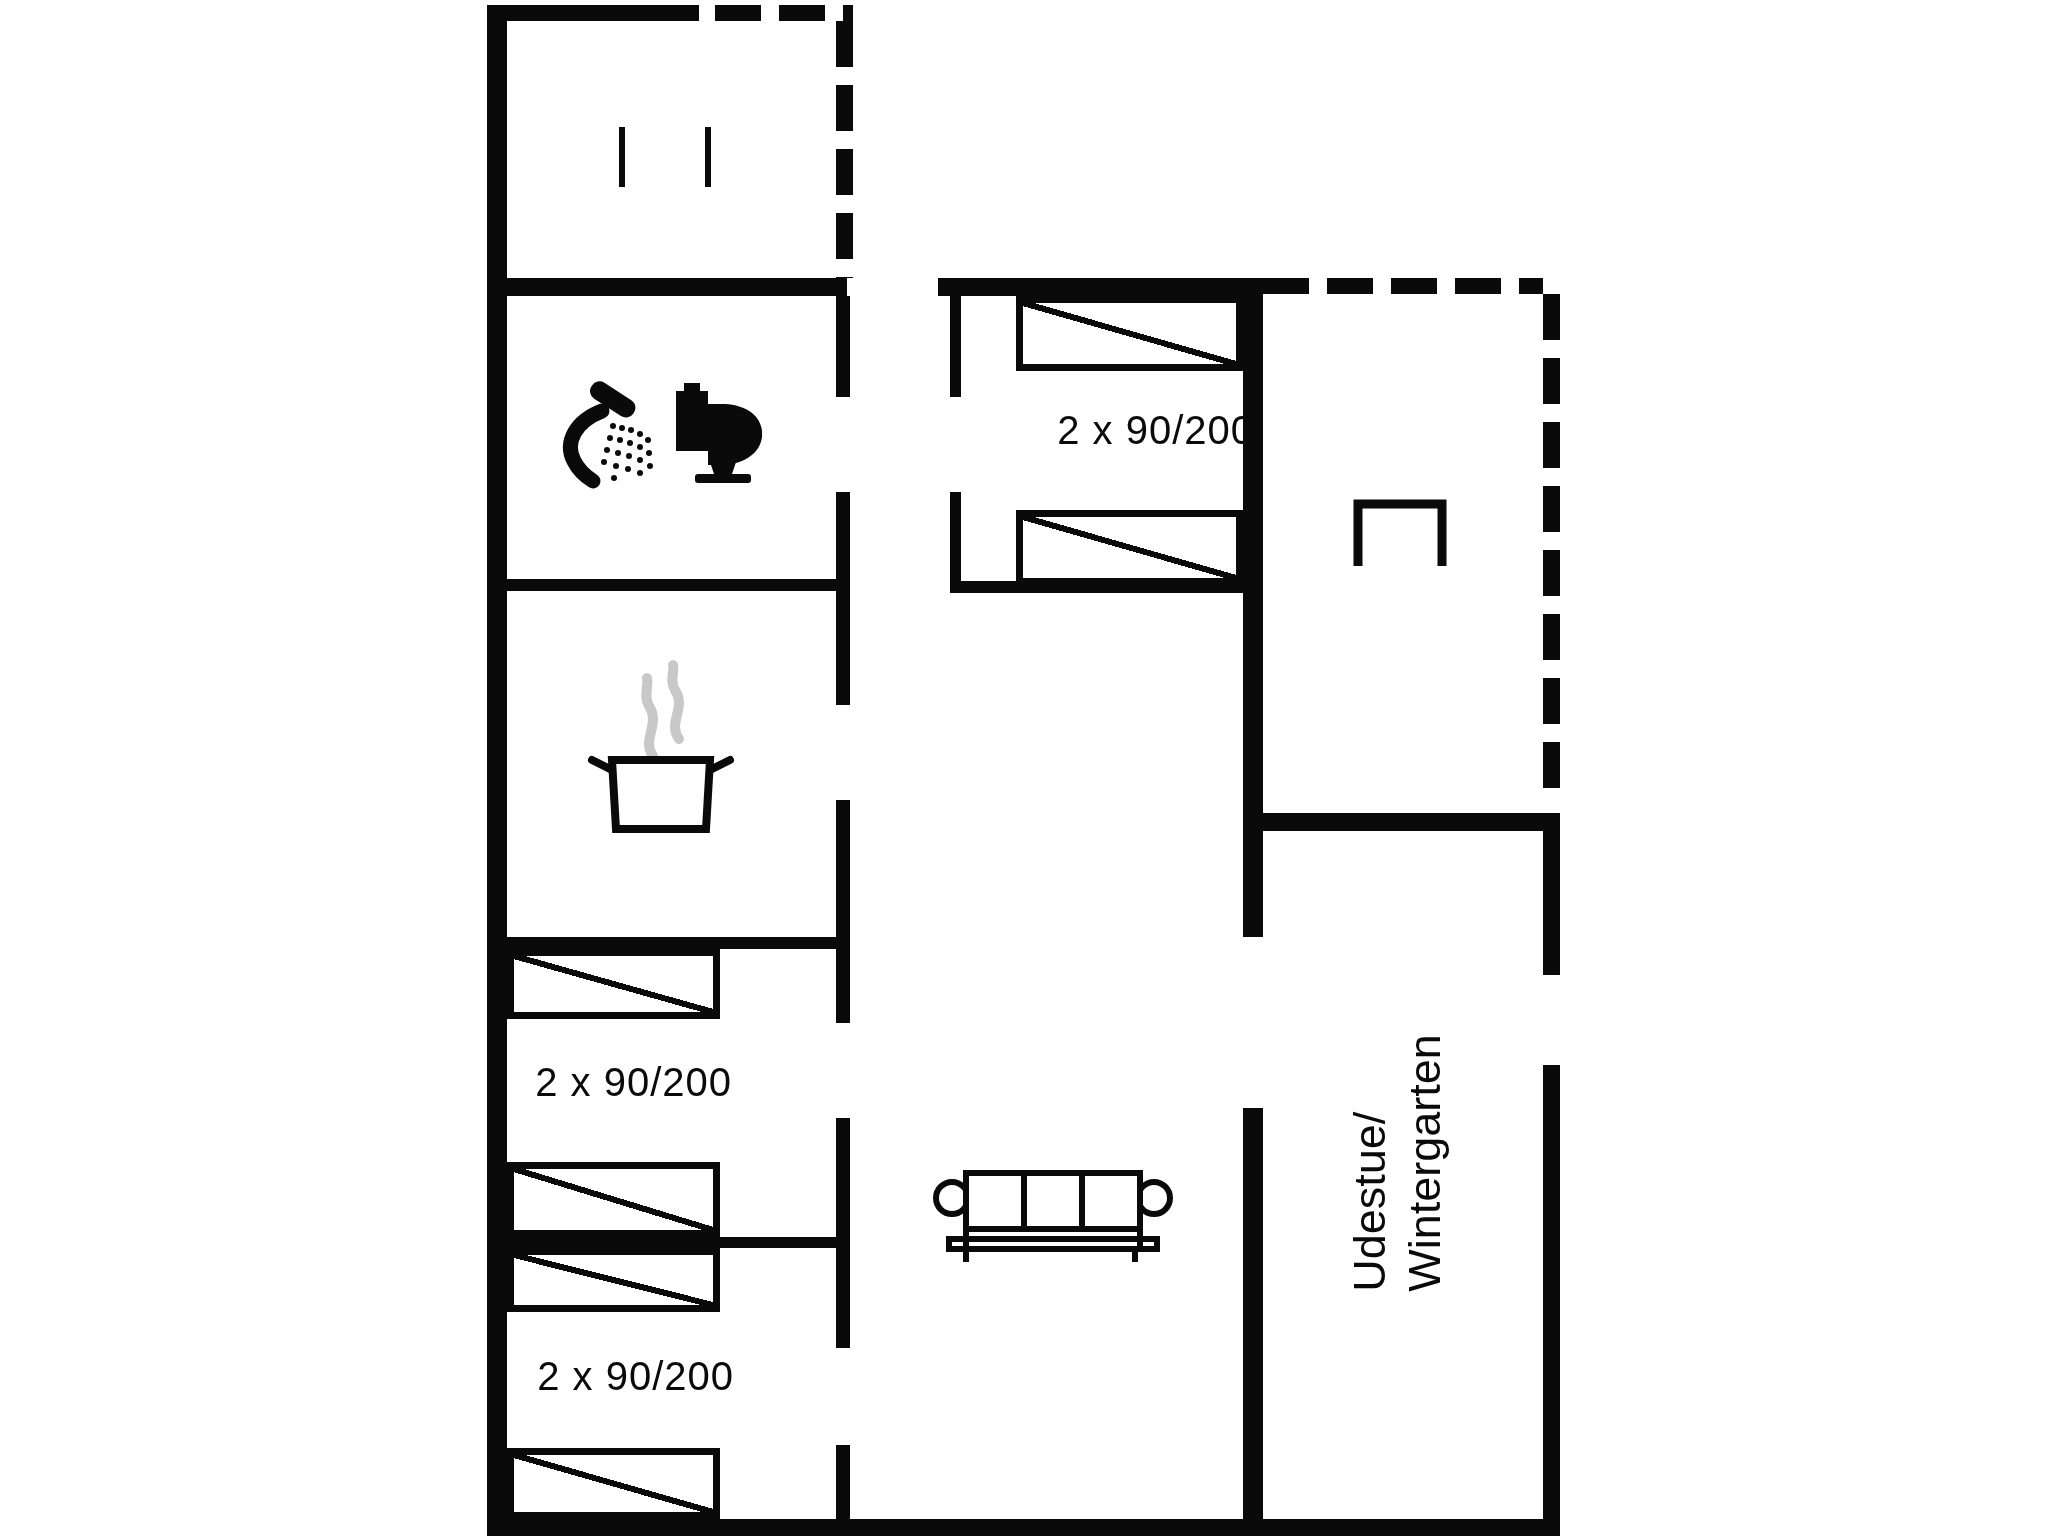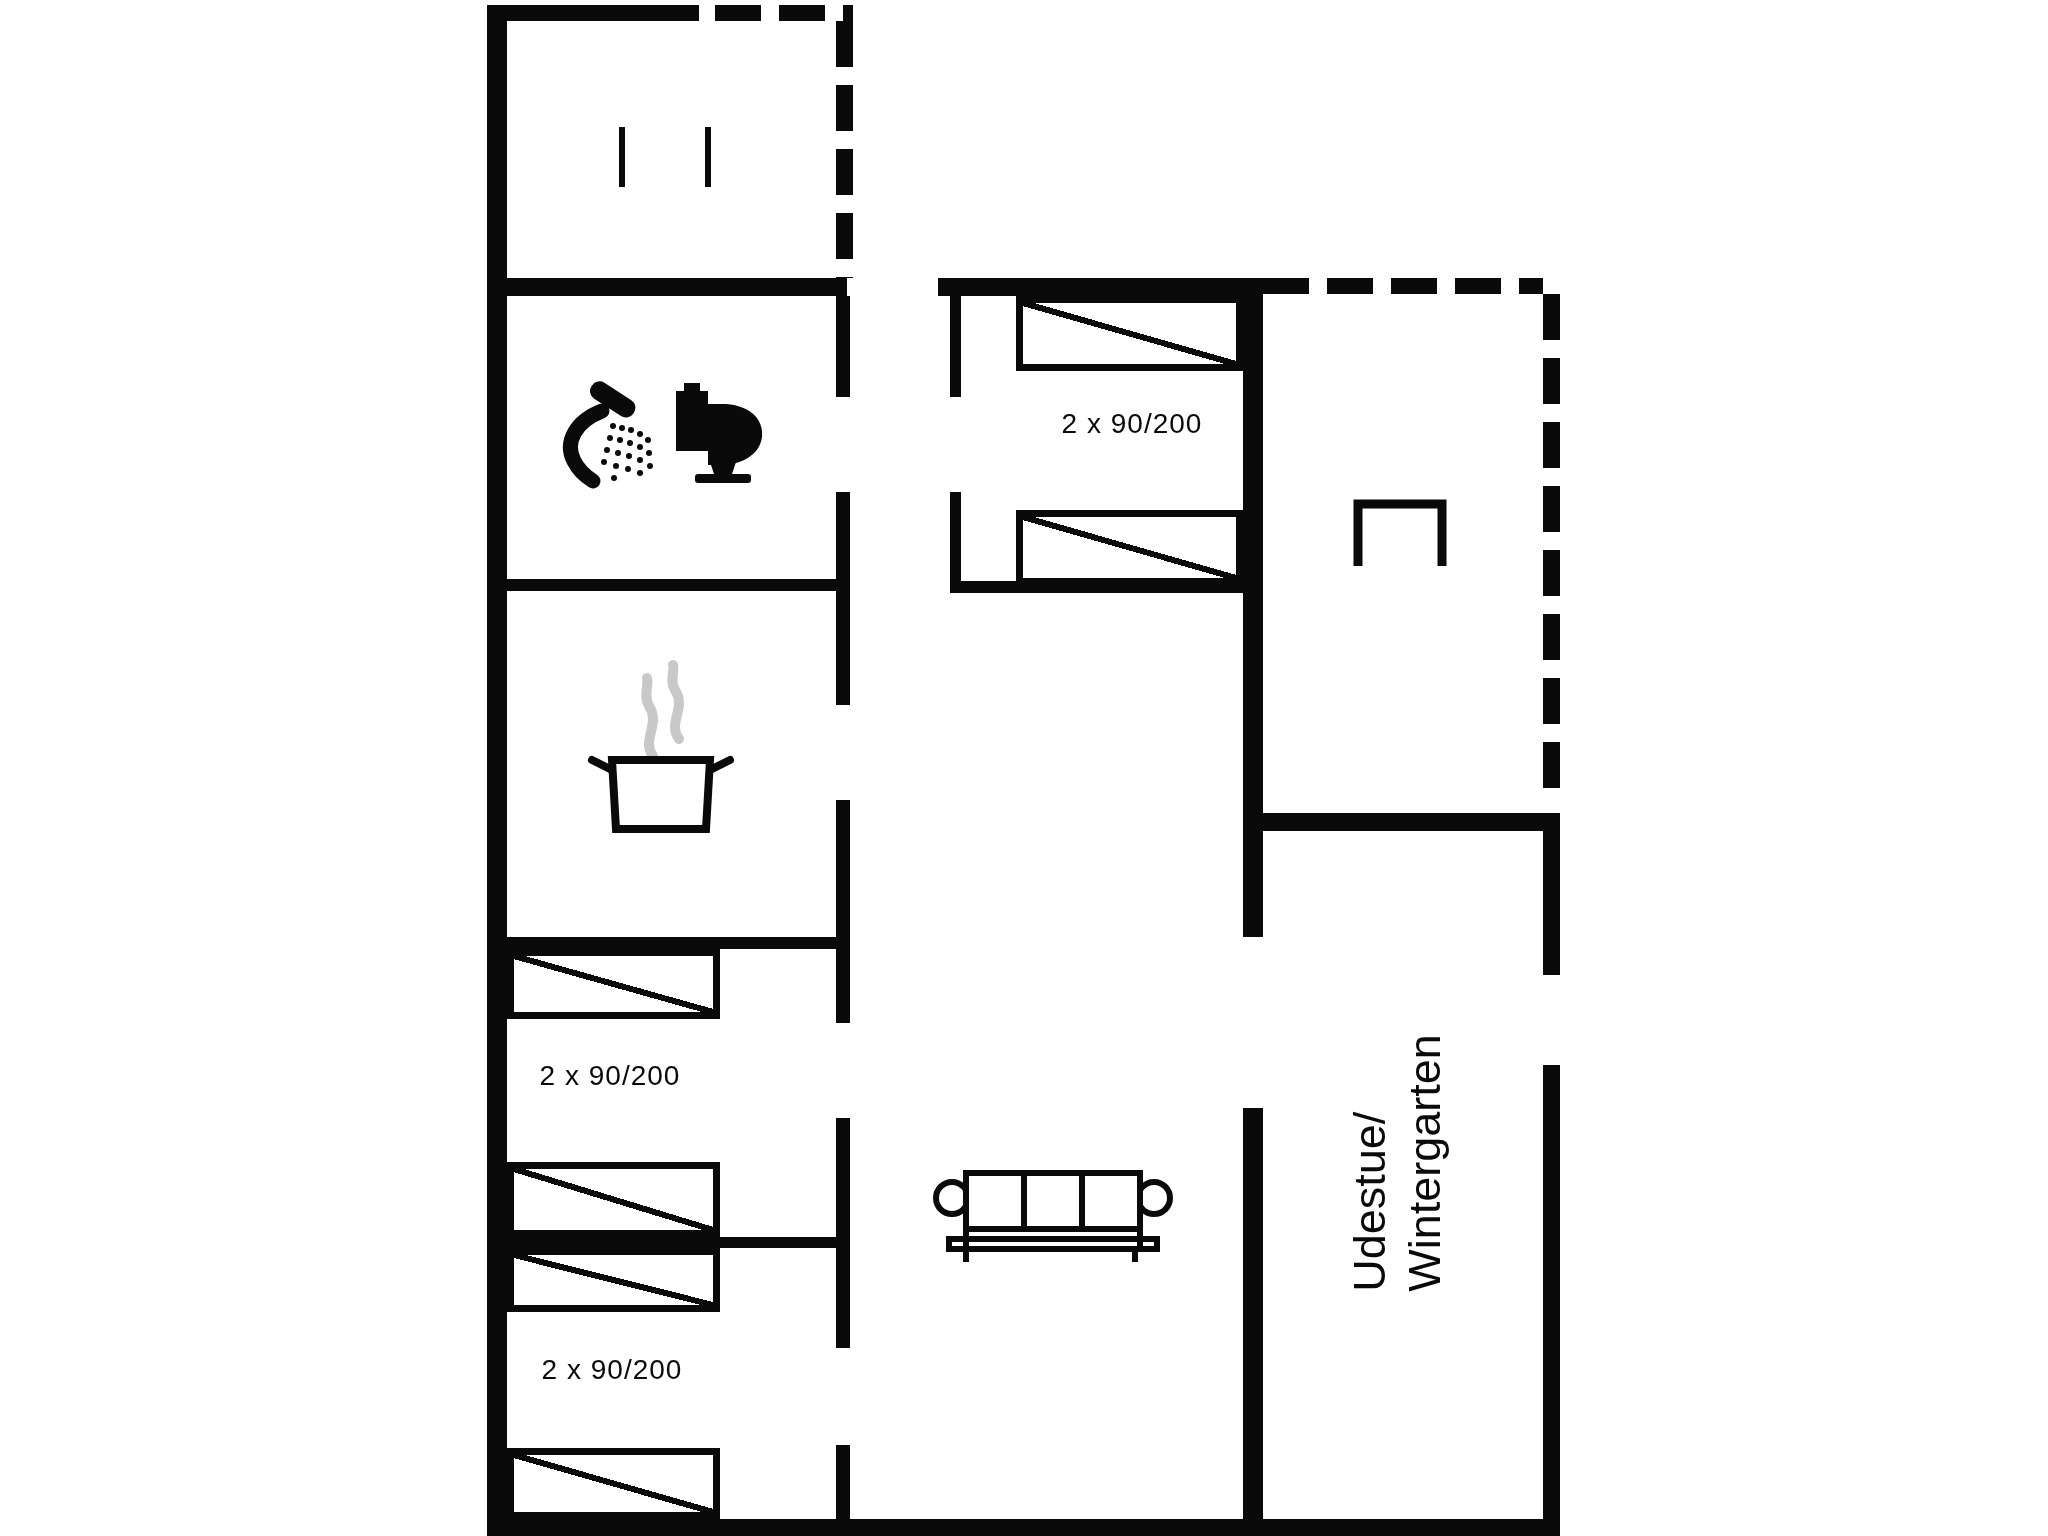--- a/index.html
+++ b/index.html
@@ -4,21 +4,21 @@
 <style>
   html,body{margin:0;padding:0;background:#ffffff;}
   #plan{position:relative;width:2048px;height:1536px;background:#ffffff;overflow:hidden;
         font-family:"Liberation Sans",sans-serif;color:#0a0a0a;}
   .w{position:absolute;background:#0a0a0a;}
   .dh{position:absolute;background:repeating-linear-gradient(90deg,#0a0a0a 0 46px,transparent 46px 64px);}
   .dv{position:absolute;background:repeating-linear-gradient(180deg,#0a0a0a 0 46px,transparent 46px 64px);}
   .bed{position:absolute;box-sizing:border-box;border:7px solid #0a0a0a;background:
        linear-gradient(to top right,transparent calc(50% - 3px),#0a0a0a calc(50% - 3px),
        #0a0a0a calc(50% + 3px),transparent calc(50% + 3px));}
-  .lbl{position:absolute;font-size:28px;letter-spacing:1px;text-align:center;white-space:nowrap;}
+  .lbl{position:absolute;font-size:40px;letter-spacing:1px;text-align:right;white-space:nowrap;}
   .rotlbl{position:absolute;left:1398px;top:1163px;transform:translate(-50%,-50%) rotate(-90deg);
           font-size:45px;line-height:1.22;text-align:left;white-space:nowrap;}
   svg{position:absolute;display:block;}
 </style>
 </head>
 <body>
 
 <div id="plan">
 
   <div class="w" style="left:487px;top:5px;width:20px;height:1531px"></div>

